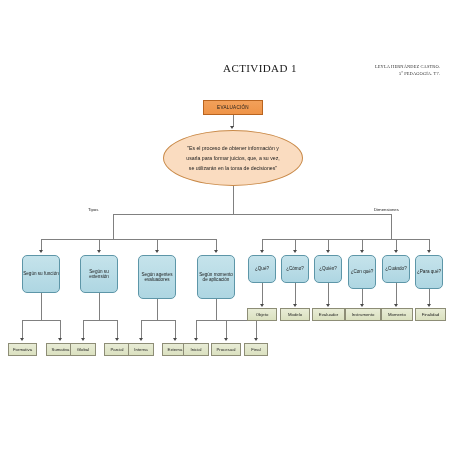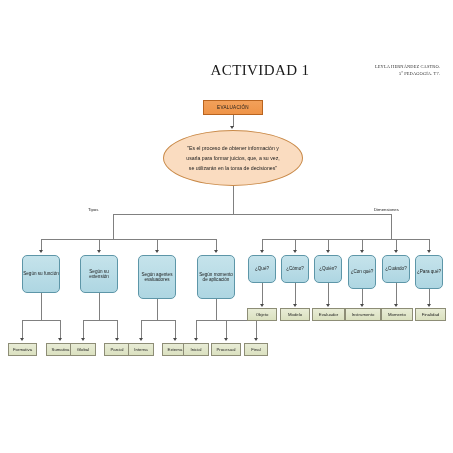--- a/index.html
+++ b/index.html
@@ -19,21 +19,21 @@
     overflow: hidden;
   }
   
   .doc-title {
     position: absolute;
     left: 200px;
     top: 62px;
     width: 120px;
     text-align: center;
     font-family: "Liberation Serif", serif;
-    font-size: 15px;
+    font-size: 11px;
     letter-spacing: 0.4px;
     color: #1a1a1a;
     white-space: nowrap;
   }
   .author-block {
     position: absolute;
     left: 330px;
     top: 64px;
     width: 110px;
     text-align: right;

